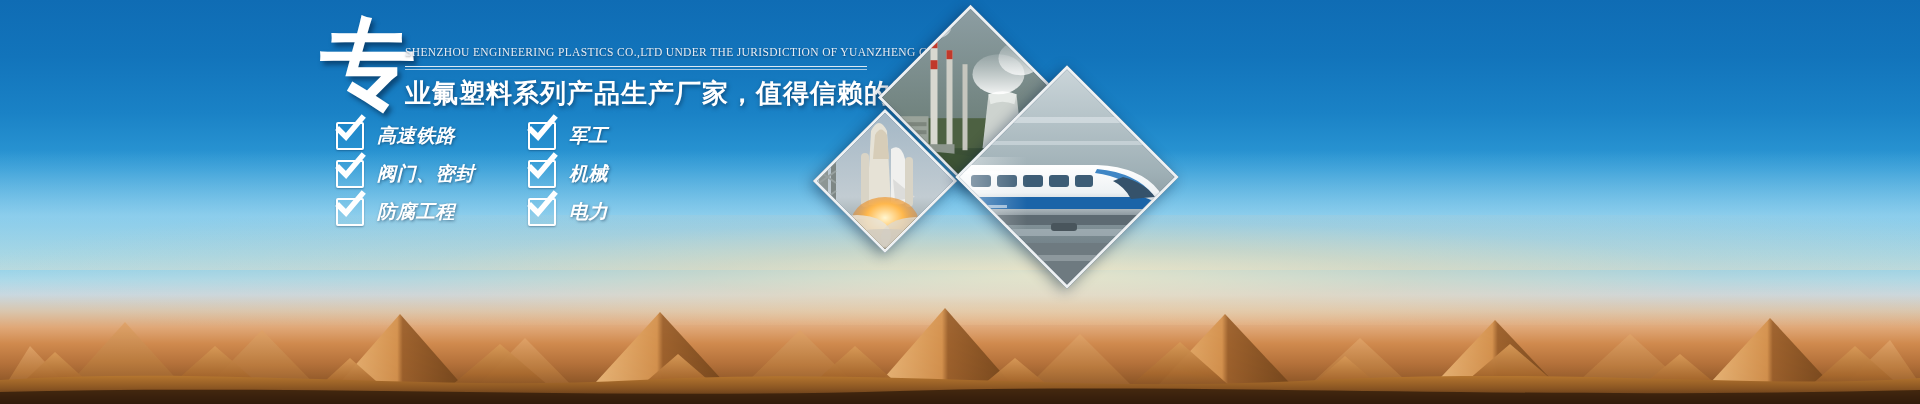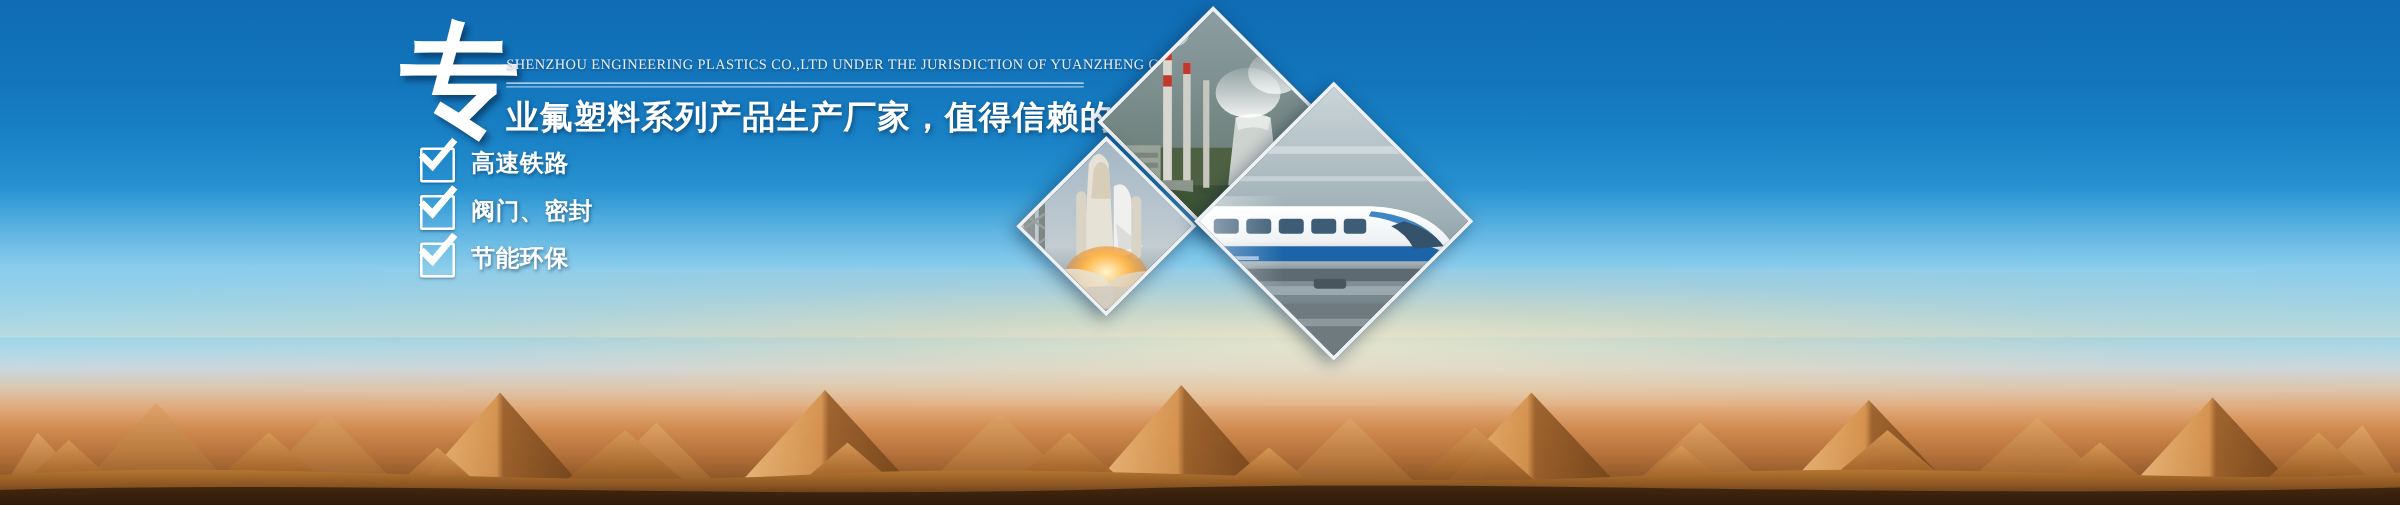--- a/index.html
+++ b/index.html
@@ -72,21 +72,21 @@
     color:#ffffff;font-size:26px;font-weight:bold;letter-spacing:1px;
     white-space:nowrap;
     text-shadow:1px 2px 4px rgba(0,25,55,.55);
   }
   
   .checklist{position:absolute;left:336px;top:118px;width:330px;height:145px;}
   .chk-col{position:absolute;top:0;}
   .chk-col.left{left:0;}
   .chk-col.right{left:192px;}
   .chk-item{
-    position:relative;display:flex;height:36px;margin-bottom:2px;
+    position:relative;display:flex;align-items:center;height:36px;margin-bottom:2px;font-style:italic;
   }
   .chk-box{
     position:relative;width:24px;height:24px;flex:0 0 24px;
     border:2px solid #ffffff;border-radius:2px;margin-right:13px;
     box-shadow:0 1px 2px rgba(0,30,60,.35);
   }
   .chk-box svg{position:absolute;left:-3px;top:-9px;width:30px;height:30px;overflow:visible;}
   .chk-label{
     color:#ffffff;font-size:19px;font-weight:bold;white-space:nowrap;letter-spacing:.5px;
     text-shadow:1px 1px 3px rgba(0,30,60,.5);
@@ -212,24 +212,50 @@
             </svg>
         </span>
         <span class="chk-label">阀门、密封</span>
       </div>
       <div class="chk-item">
         <span class="chk-box">
           <svg viewBox="0 0 30 30">
               <path d="M4 15 L11 22 L27 3" stroke="#ffffff" stroke-width="5.5" fill="none" stroke-linecap="square" stroke-linejoin="miter"></path>
             </svg>
         </span>
-        <span class="chk-label">节能环保</span>
+        <span class="chk-label">防腐工程</span>
       </div>
     </div>
 
+    <div class="chk-col right">
+      <div class="chk-item">
+        <span class="chk-box">
+          <svg viewBox="0 0 30 30">
+              <path d="M4 15 L11 22 L27 3" stroke="#ffffff" stroke-width="5.5" fill="none" stroke-linecap="square" stroke-linejoin="miter"></path>
+            </svg>
+        </span>
+        <span class="chk-label">军工</span>
+      </div>
+      <div class="chk-item">
+        <span class="chk-box">
+          <svg viewBox="0 0 30 30">
+              <path d="M4 15 L11 22 L27 3" stroke="#ffffff" stroke-width="5.5" fill="none" stroke-linecap="square" stroke-linejoin="miter"></path>
+            </svg>
+        </span>
+        <span class="chk-label">机械</span>
+      </div>
+      <div class="chk-item">
+        <span class="chk-box">
+          <svg viewBox="0 0 30 30">
+              <path d="M4 15 L11 22 L27 3" stroke="#ffffff" stroke-width="5.5" fill="none" stroke-linecap="square" stroke-linejoin="miter"></path>
+            </svg>
+        </span>
+        <span class="chk-label">电力</span>
+      </div>
+    </div>
   </div>
 
   <div class="diamonds">
 
     <div class="dia dia-power">
       <div class="inner">
         <svg viewBox="0 0 200 200" width="200" height="200">
           <defs>
             <linearGradient id="ppSky" x1="0" y1="0" x2="0" y2="1">
               <stop offset="0%" stop-color="#8fa0a6"></stop>

